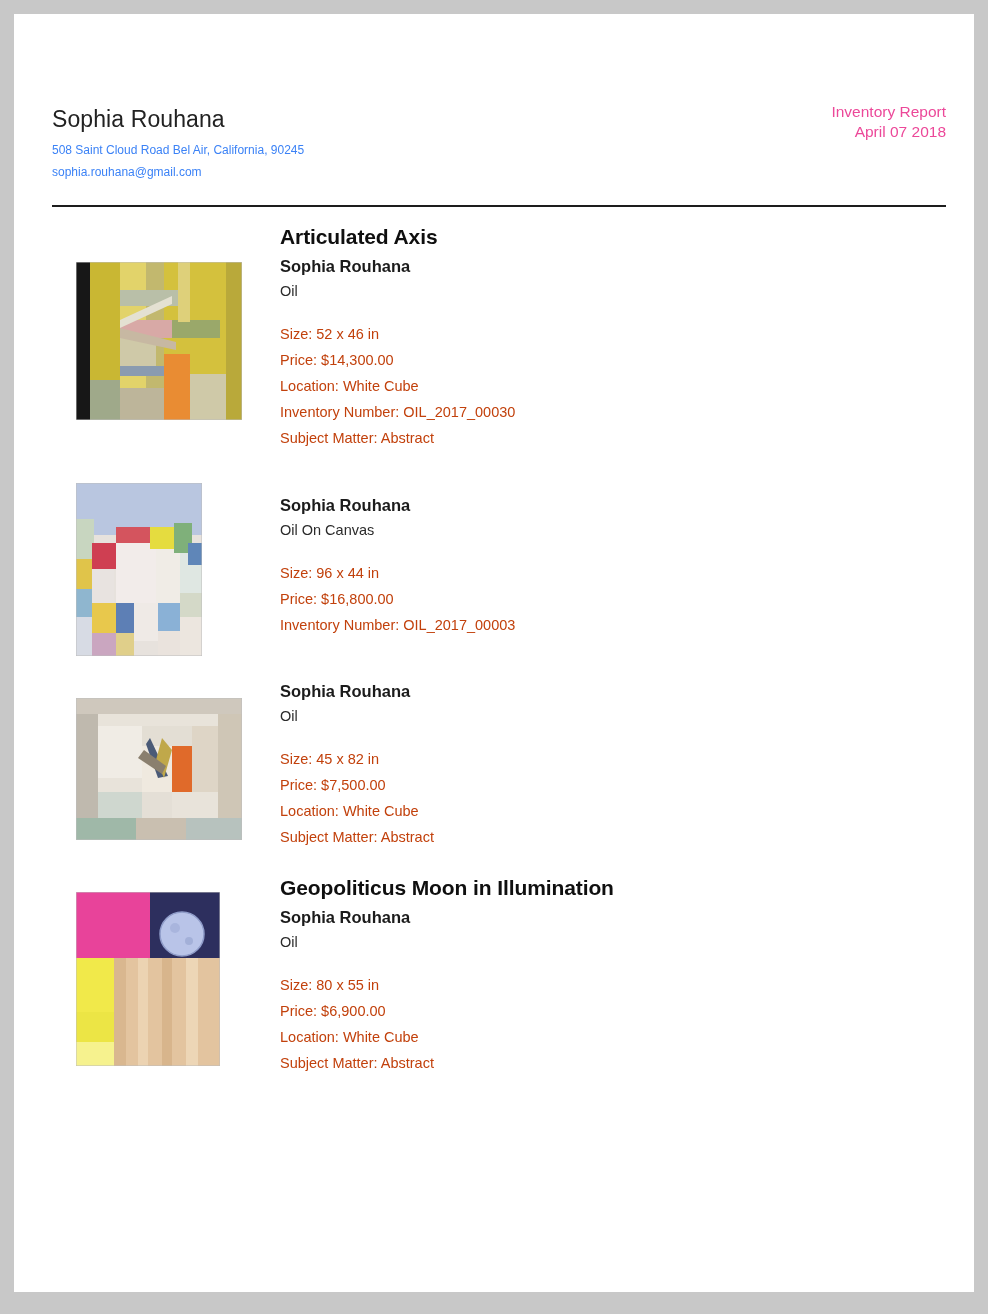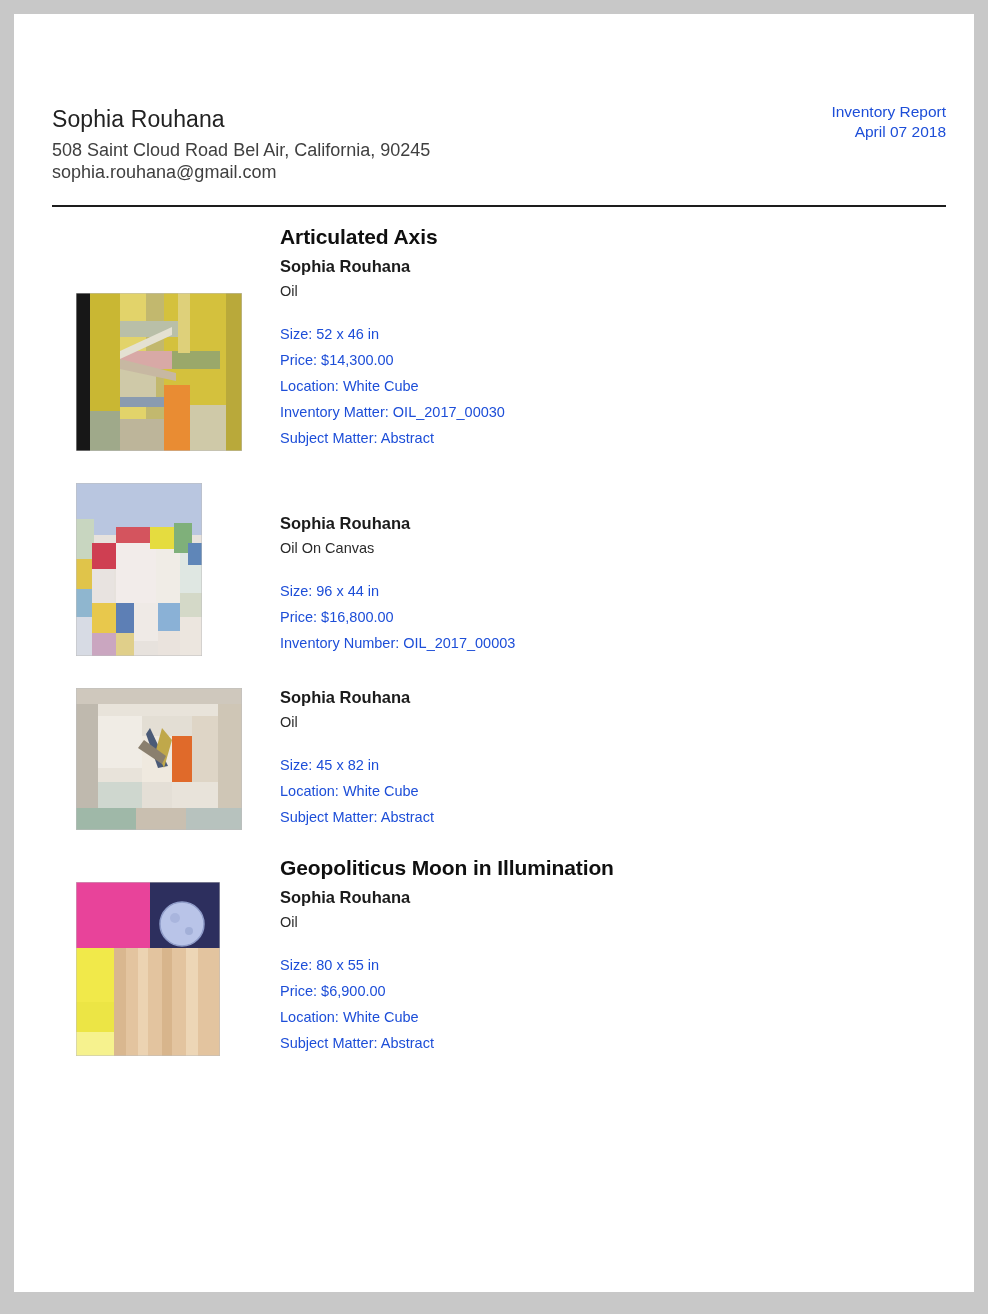--- a/index.html
+++ b/index.html
@@ -26,46 +26,46 @@
   }
   .header {
     padding: 92px 28px 0 38px;
     position: relative;
   }
   .report-meta {
     position: absolute;
     right: 28px;
     top: 88px;
     text-align: right;
-    color: #1d4ed8;
+    color: #ec4899;
     font-size: 15.5px;
     line-height: 20px;
   }
   .owner-name {
     font-size: 23px;
     color: #222222;
     margin: 0 0 6px 0;
     font-weight: 400;
     letter-spacing: 0.1px;
   }
   .owner-line {
-    font-size: 18px;
-    color: #404040;
+    font-size: 12px;
+    color: #3b82f6;
     line-height: 22px;
   }
   .rule {
     margin: 22px 28px 0 38px;
     border-top: 2px solid #1d1d1d;
   }
   .items {
     padding: 18px 28px 0 38px;
   }
   .item {
     display: flex;
-    align-items: flex-end;
+    align-items: center;
     margin-bottom: 26px;
     padding-left: 24px;
   }
   .thumb-wrap {
     width: 168px;
     flex: 0 0 168px;
     padding-top: 6px;
   }
   .thumb {
     display: block;
@@ -88,21 +88,21 @@
     color: #1b1b1b;
     margin: 0 0 7px 0;
   }
   .medium {
     font-size: 14.5px;
     color: #2b2b2b;
     margin: 0 0 22px 0;
   }
   .field {
     font-size: 14.5px;
-    color: #1d4ed8;
+    color: #c2410c;
     line-height: 26px;
   }
 </style>
 </head>
 <body>
 
 <div class="page">
   <div class="sheet">
 
     <div class="header">
@@ -144,21 +144,21 @@
             <rect x="0" y="0" width="166" height="158" fill="none" stroke="#bdbdbd" stroke-width="1"></rect>
           </svg>
         </div>
         <div class="details">
           <div class="title">Articulated Axis</div>
           <div class="artist">Sophia Rouhana</div>
           <div class="medium">Oil</div>
           <div class="field">Size: 52 x 46 in</div>
           <div class="field">Price: $14,300.00</div>
           <div class="field">Location: White Cube</div>
-          <div class="field">Inventory Matter: OIL_2017_00030</div>
+          <div class="field">Inventory Number: OIL_2017_00030</div>
           <div class="field">Subject Matter: Abstract</div>
         </div>
       </div>
 
       <div class="item">
         <div class="thumb-wrap">
           <svg class="thumb" width="126" height="173" viewBox="0 0 126 173">
             <rect x="0" y="0" width="126" height="173" fill="#d9e2ef"></rect>
             <rect x="0" y="0" width="126" height="52" fill="#b9c6e0"></rect>
             <rect x="0" y="52" width="126" height="121" fill="#e7e2dd"></rect>
@@ -217,20 +217,21 @@
             <polygon points="74,40 92,78 82,80 70,46" fill="#4a5a77"></polygon>
             <polygon points="86,40 96,52 88,80 80,62" fill="#c0a84a"></polygon>
             <polygon points="68,52 90,68 86,76 62,60" fill="#8a7f6e"></polygon>
             <rect x="0" y="0" width="166" height="142" fill="none" stroke="#bdbdbd" stroke-width="1"></rect>
           </svg>
         </div>
         <div class="details">
           <div class="artist">Sophia Rouhana</div>
           <div class="medium">Oil</div>
           <div class="field">Size: 45 x 82 in</div>
+          <div class="field">Price: $7,500.00</div>
           <div class="field">Location: White Cube</div>
           <div class="field">Subject Matter: Abstract</div>
         </div>
       </div>
 
       <div class="item">
         <div class="thumb-wrap">
           <svg class="thumb" width="144" height="174" viewBox="0 0 144 174">
             <rect x="0" y="0" width="144" height="174" fill="#e7c9a8"></rect>
             <rect x="0" y="0" width="74" height="66" fill="#e8439a"></rect>

